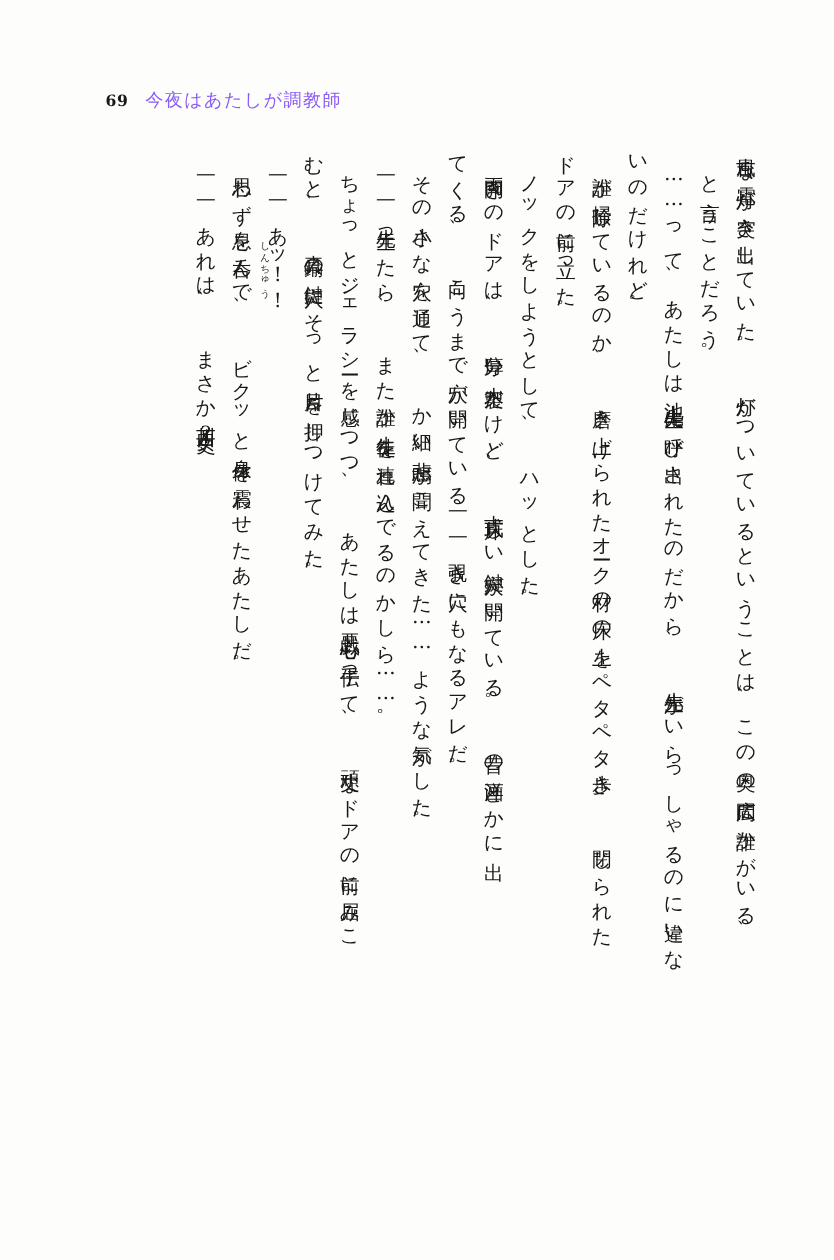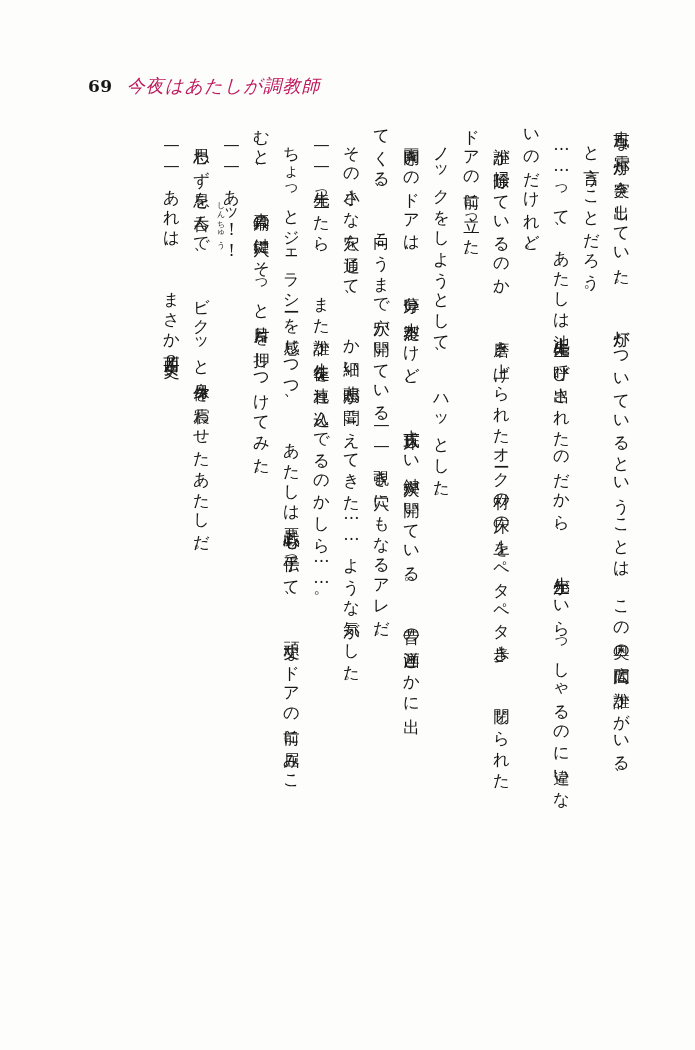--- a/index.html
+++ b/index.html
@@ -32,30 +32,29 @@
   .runhead {
     position: absolute;
     top: 74px;
     left: 88px;
     display: flex;
     align-items: baseline;
     gap: 14px;
     white-space: nowrap;
   }
   .folio {
-    font-size: 17px;
+    font-size: 13px;
     font-weight: bold;
     letter-spacing: 0.5px;
     color: #171717;
   }
   .runtitle {
-    font-size: 18px;
+    font-size: 15px;
     letter-spacing: 1.2px;
-    color: #be185d;
-    font-style: italic;
+    color: #8b5cf6;
   }
 
   
   .vtext {
     position: absolute;
     top: 118px;
     right: 66px;
     height: 900px;
     display: flex;
     flex-direction: row;

